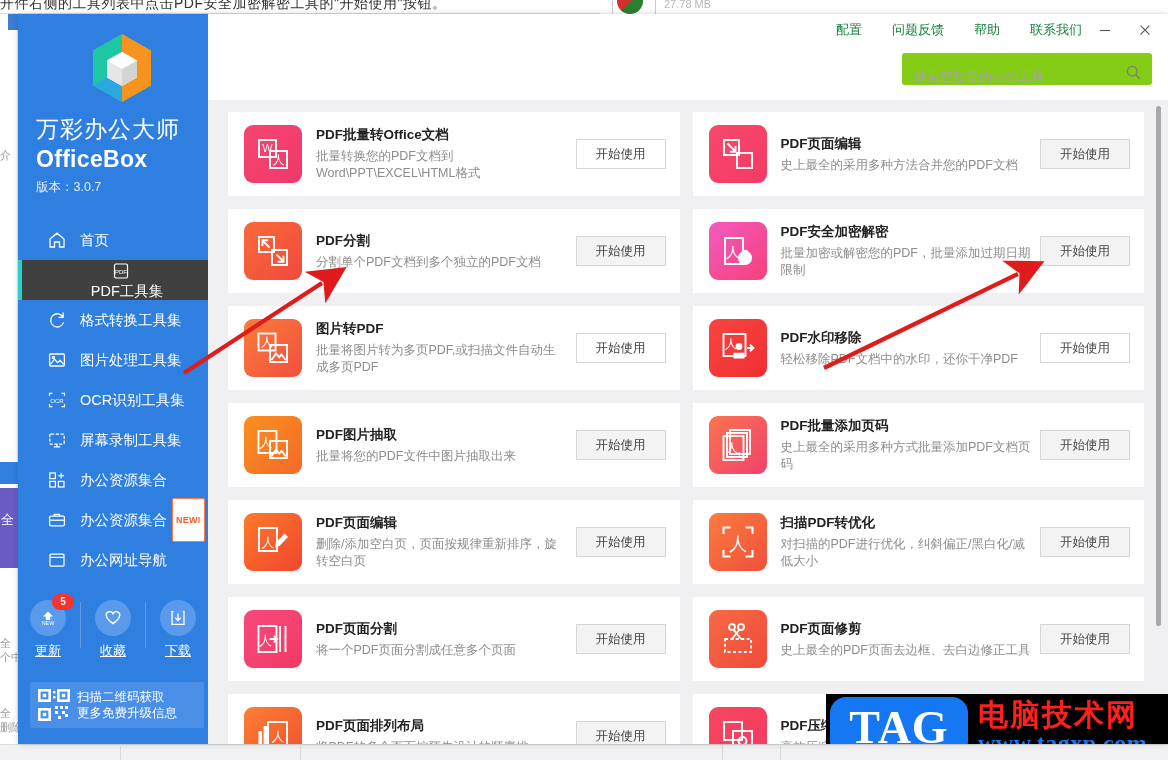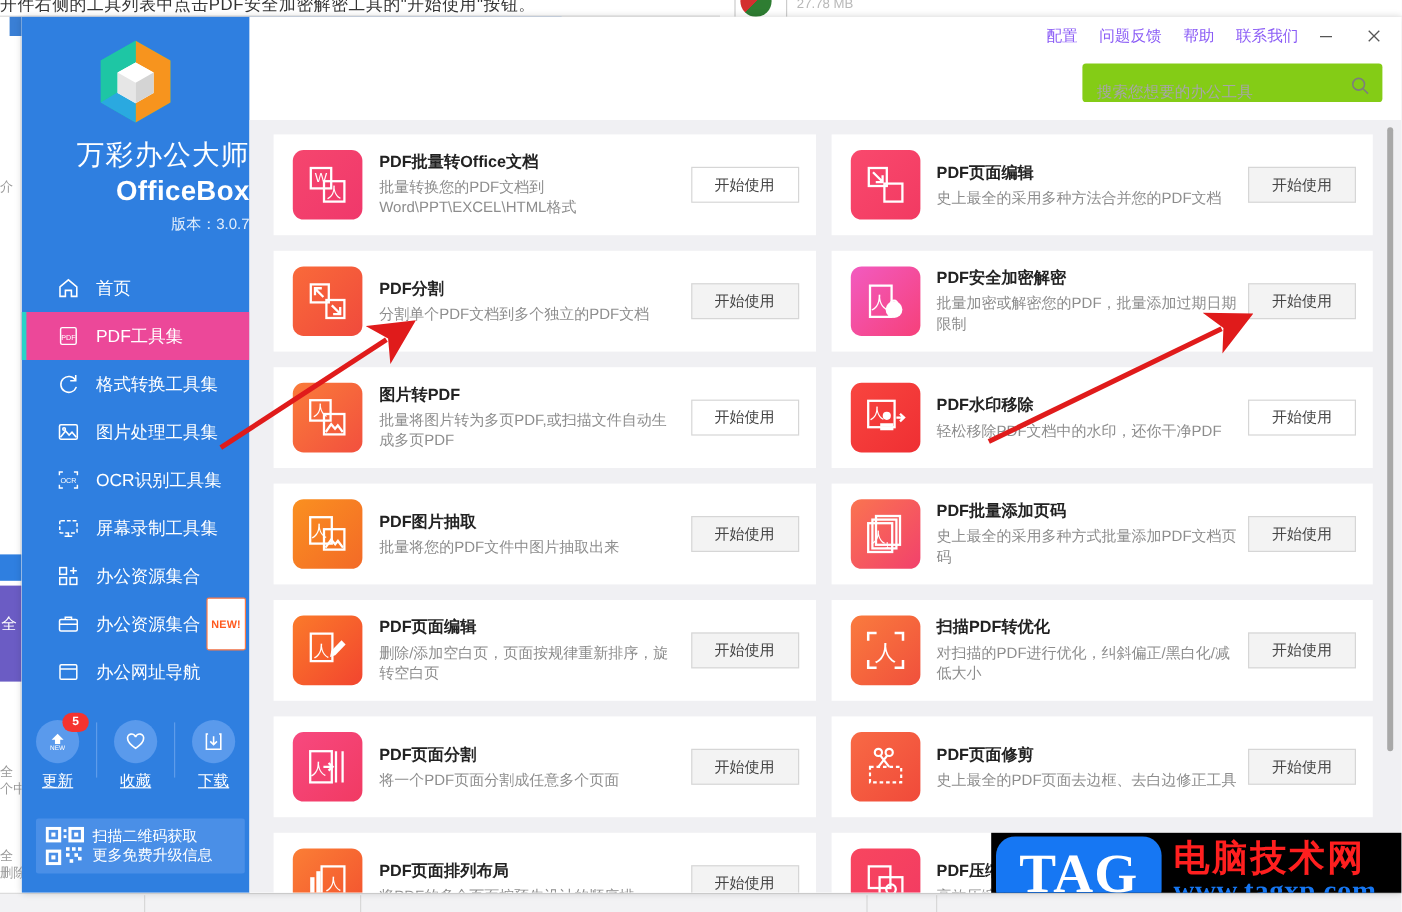--- a/index.html
+++ b/index.html
@@ -52,39 +52,39 @@
     background:#ffffff;
     box-shadow:0 0 6px rgba(0,0,0,.18);
     overflow:hidden;
   }
 
   
   #sidebar{
     position:absolute;left:0;top:0;width:190px;height:730px;
     background:#2f7fe0;
   }
-  #brand{padding-top:18px;text-align:right;}
+  #brand{padding-top:18px;text-align:left;padding-left:18px;}
   #logo-hex{width:66px;height:72px;margin:0 auto;position:relative;}
   #brand-cn{
     margin-top:10px;color:#fff;font-size:23px;letter-spacing:1px;font-weight:400;
   }
   #brand-en{
     margin-top:1px;color:#fff;font-size:23px;font-weight:bold;letter-spacing:.3px;
   }
   #brand-ver{margin-top:6px;color:#e2eefc;font-size:12.5px;}
 
   #nav{margin-top:24px;}
   .nav-item{
     position:relative;height:40px;display:flex;align-items:center;
     padding-left:28px;color:#ffffff;font-size:14.5px;cursor:default;
   }
   .nav-item .nav-ico{
     width:22px;height:22px;margin-right:12px;display:flex;align-items:center;justify-content:center;flex:0 0 auto;
   }
-  .nav-item.active{background:#ec4899;}
+  .nav-item.active{background:#404040;flex-direction:column;}
   .nav-item.active::before{
     content:"";position:absolute;left:0;top:0;width:4px;height:100%;background:#27d3c8;
   }
   .badge-new{
     margin-left:5px;background:#fff;color:#ff5a1f;border:1px solid #ff7a45;
     font-size:9px;font-weight:bold;border-radius:2px;padding:15px 3px;line-height:12px;
     display:inline-block;letter-spacing:.2px;
   }
 
   
@@ -108,21 +108,21 @@
     background:#4a8fe7;border-radius:2px;display:flex;align-items:center;padding-left:8px;
   }
   #qr-img{width:32px;height:32px;flex:0 0 auto;margin-right:7px;}
   #qr-txt{color:#fff;font-size:12.5px;line-height:16px;}
 
   
   #main{
     position:absolute;left:190px;top:0;right:0;height:730px;background:#ffffff;
   }
   #titlebar{height:32px;display:flex;align-items:center;justify-content:flex-end;padding-right:6px;}
-  .tb-link{font-size:13px;color:#8b5cf6;margin-left:18px;cursor:default;}
+  .tb-link{font-size:13px;color:#15803d;margin-left:30px;cursor:default;}
   .win-btn{
     width:34px;height:28px;display:flex;align-items:center;justify-content:center;
     color:#666;margin-left:6px;cursor:default;
   }
   #searchbar{height:46px;display:flex;align-items:center;justify-content:flex-end;padding-right:16px;}
   #search-wrap{
     width:230px;height:32px;background:#84cc16;border-radius:3px;
     display:flex;align-items:flex-end;padding:0 10px;
   }
   #search-input{

